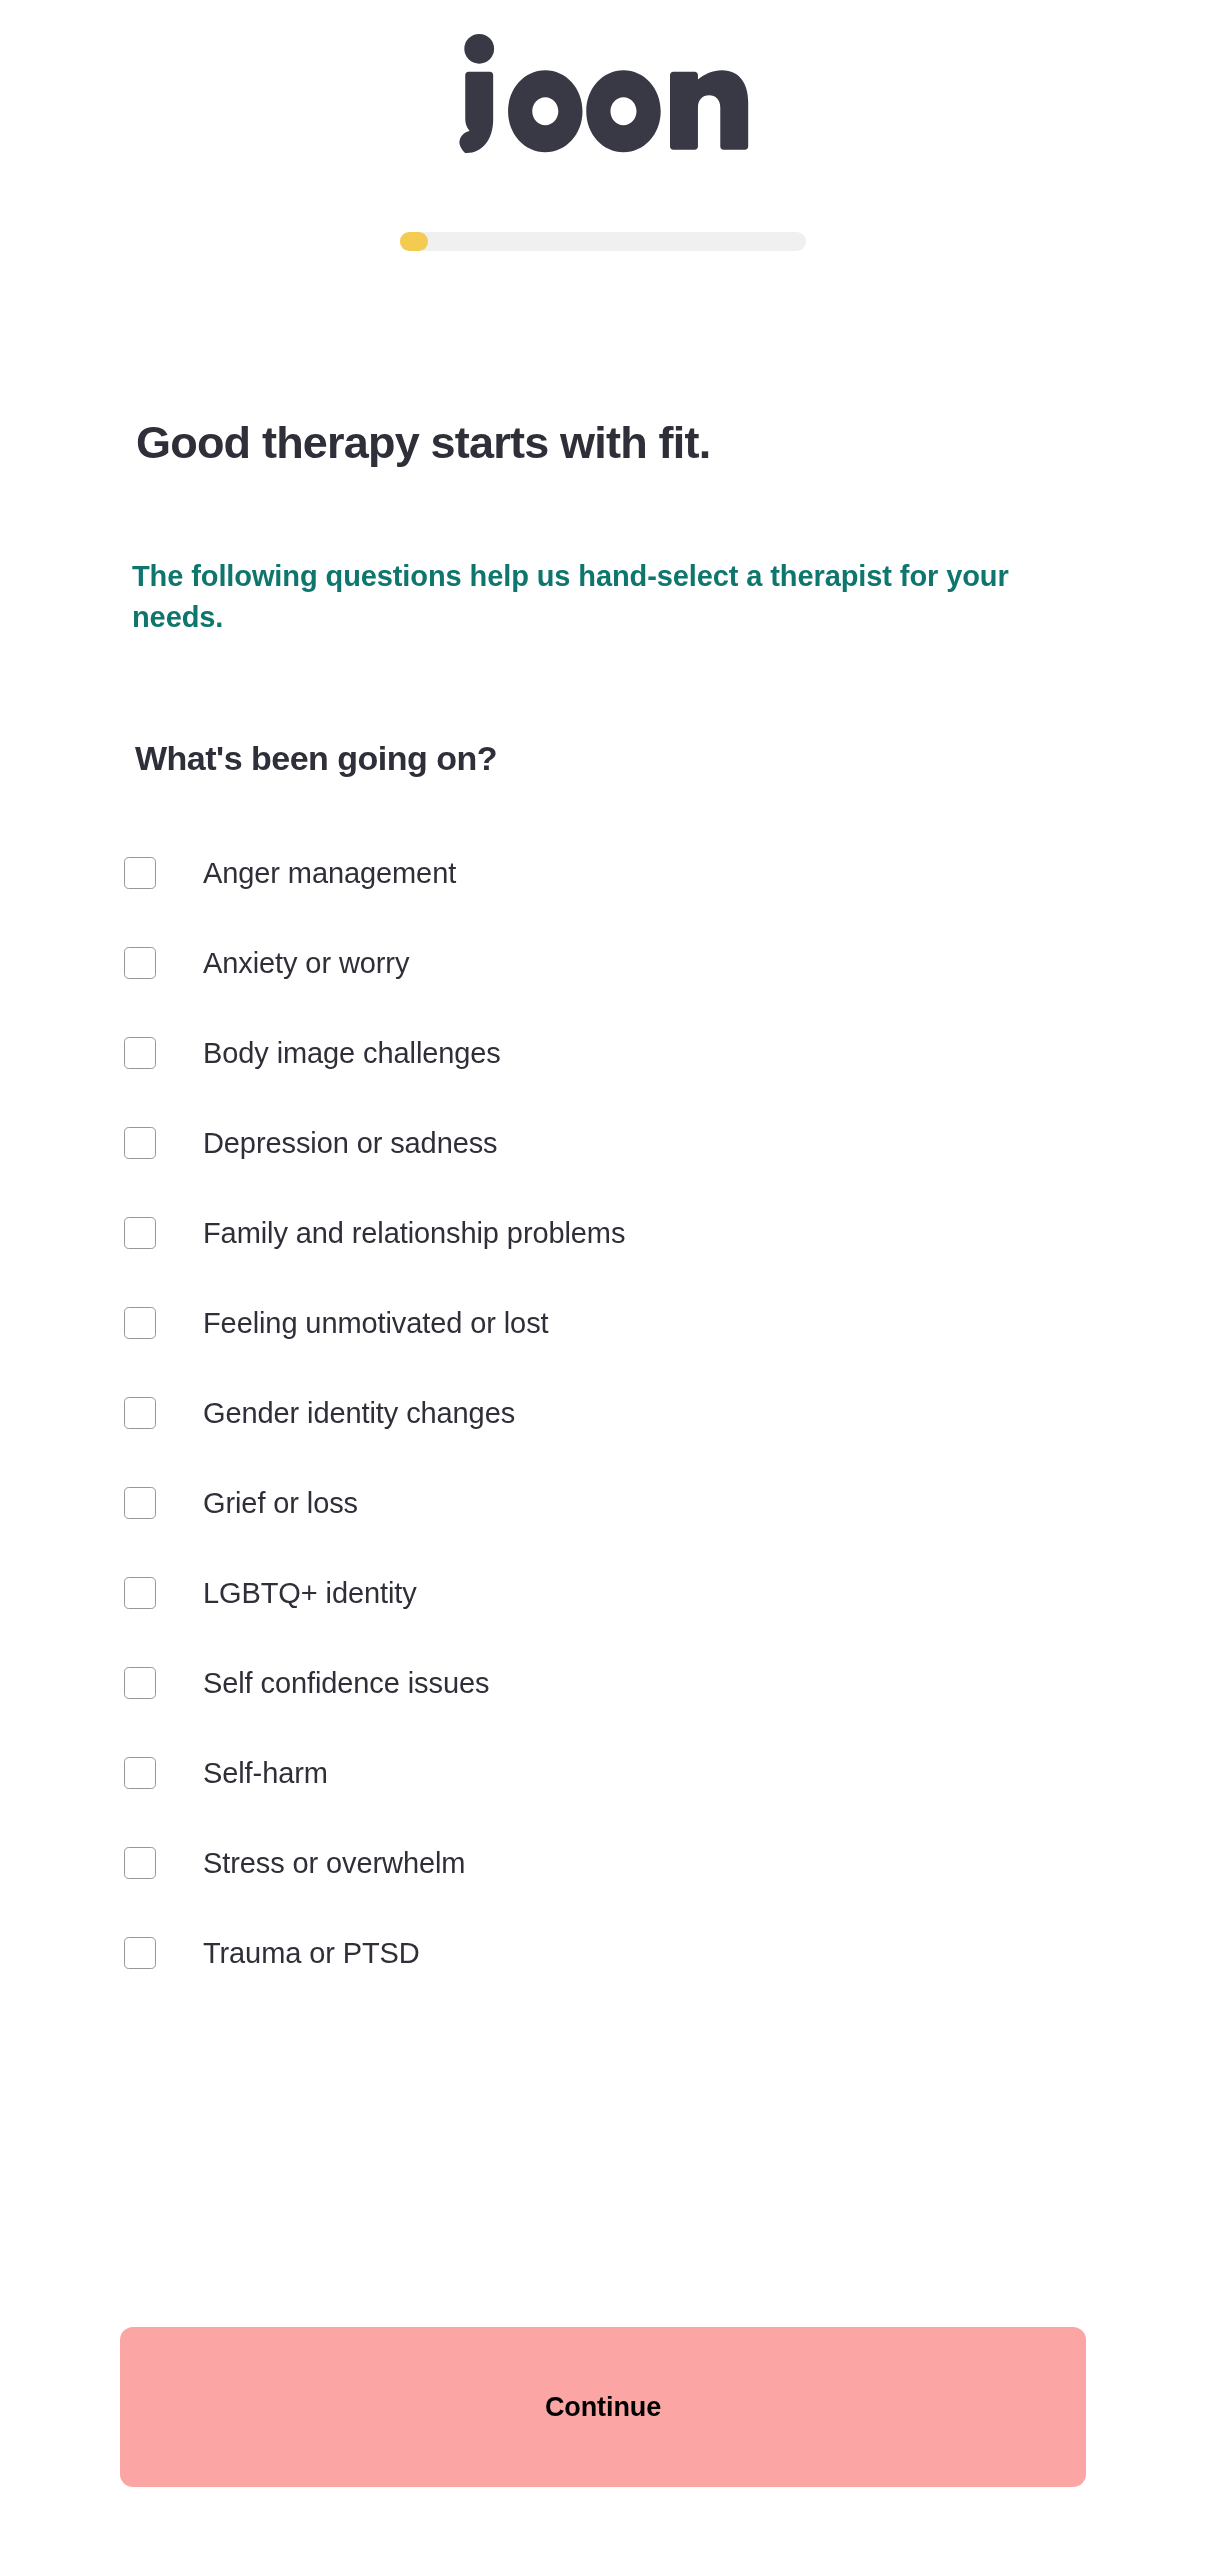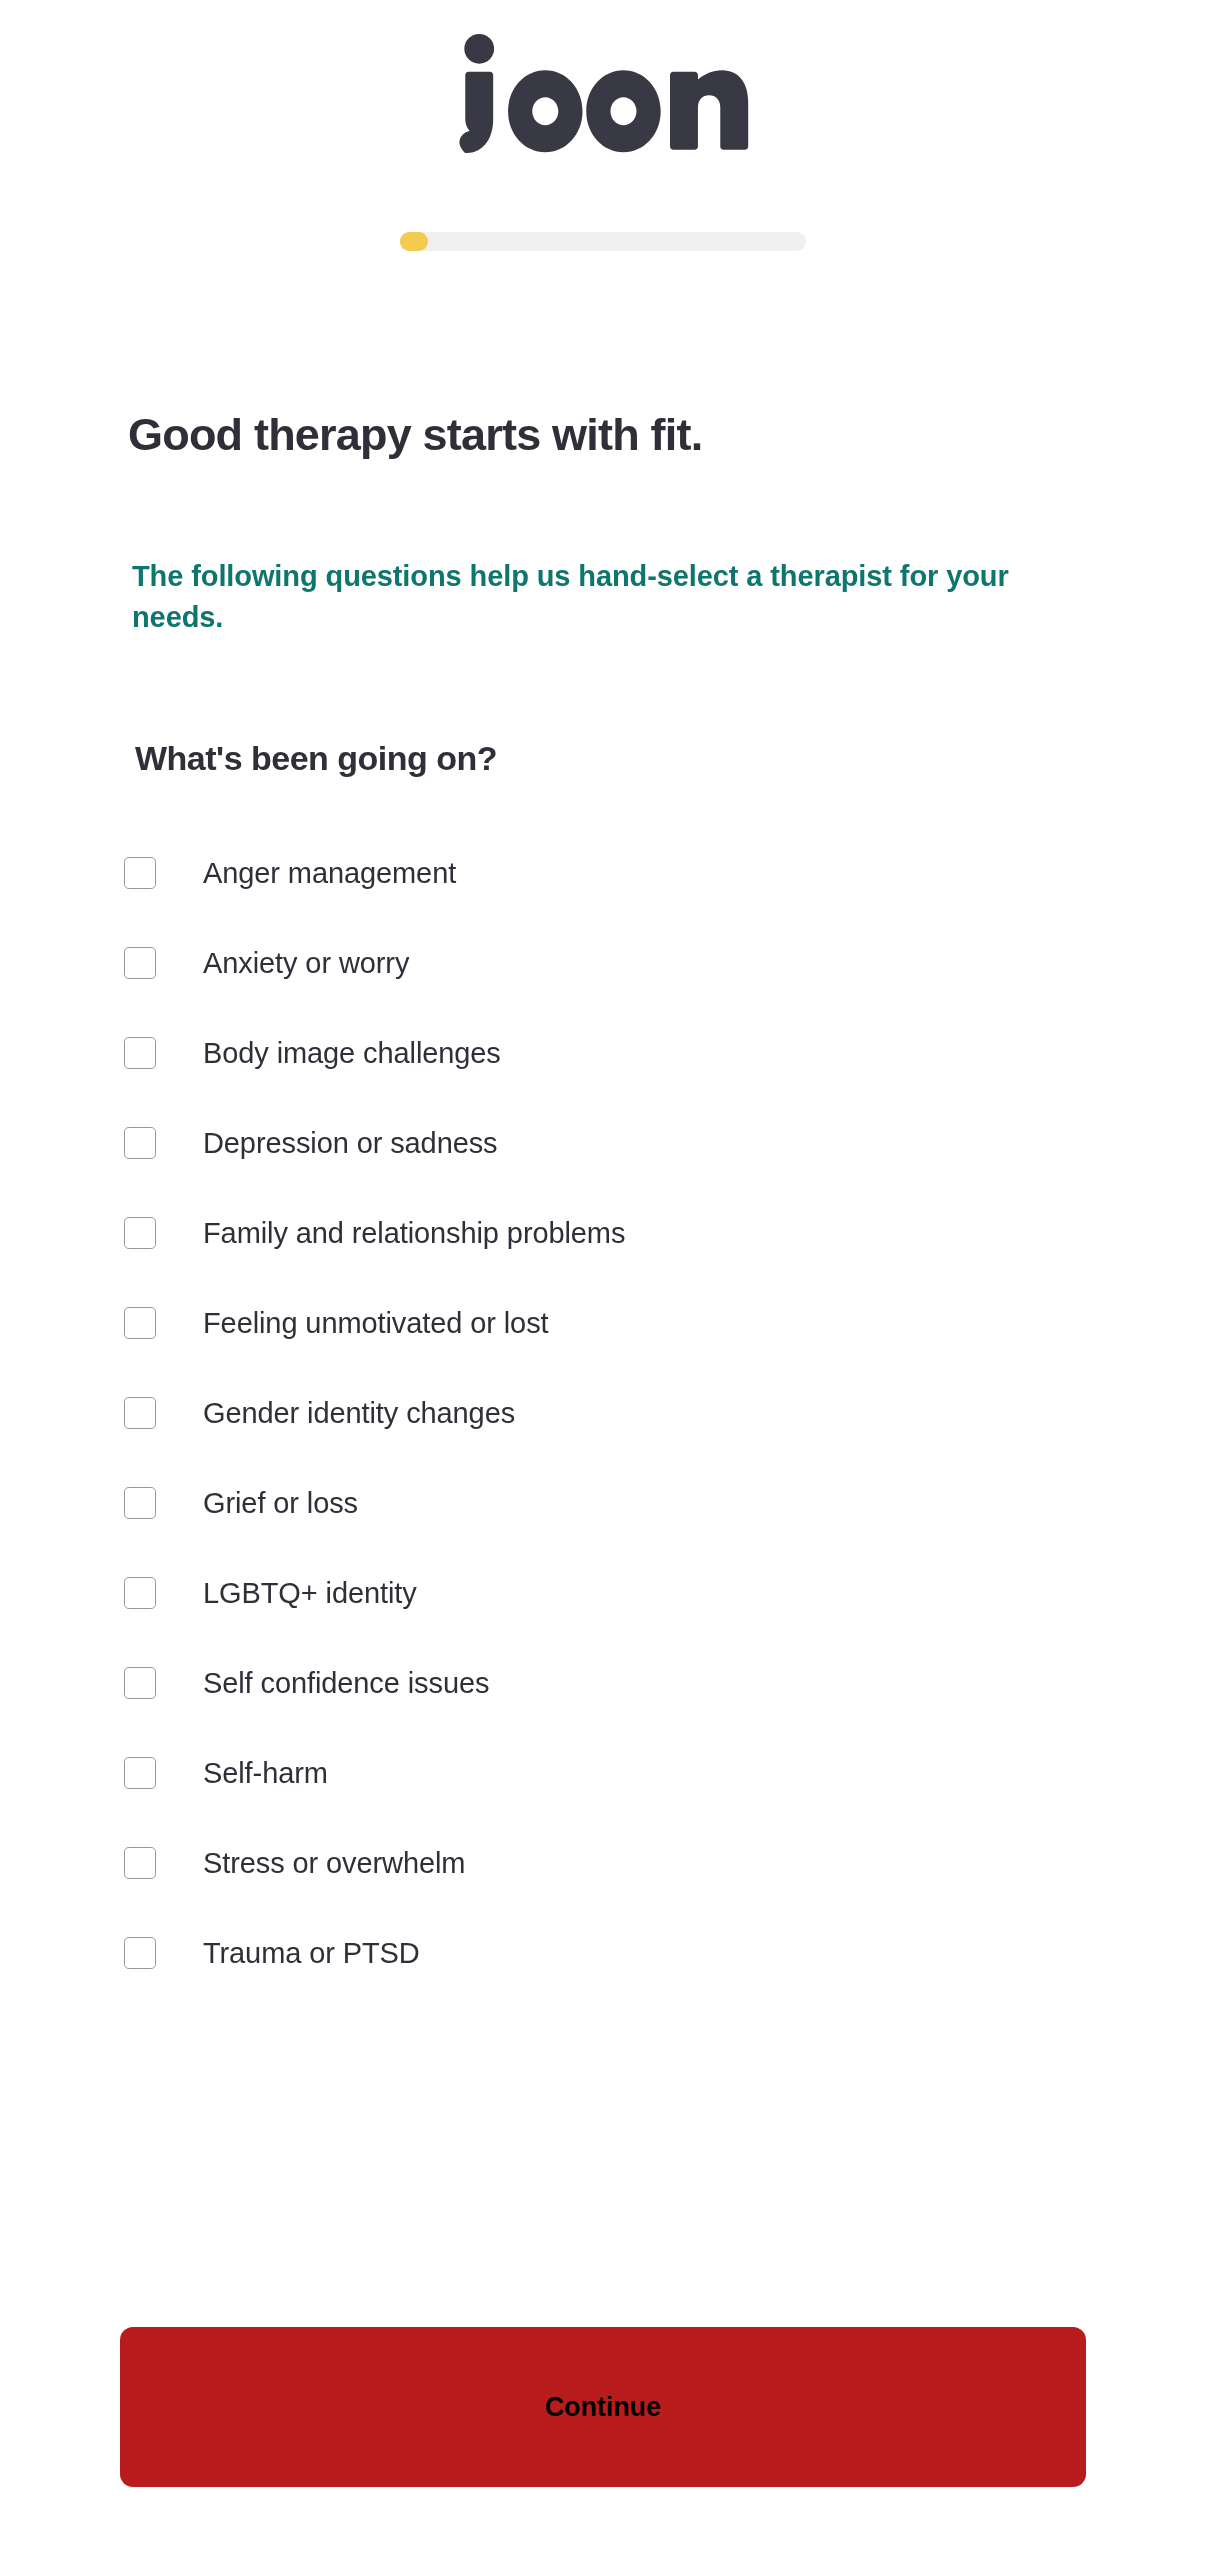--- a/index.html
+++ b/index.html
@@ -71,21 +71,21 @@
     top: 0;
     left: 124px;
     width: 962px;
   }
 
   .page-title {
     position: absolute;
     top: 404px;
     left: 0;
     width: 962px;
-    margin: 4px;
+    margin: 12px;
     font-size: 45px;
     font-weight: 700;
     letter-spacing: -0.8px;
     line-height: 1.18;
     color: #2e2f38;
     white-space: nowrap;
   }
 
   .page-subtitle {
     position: absolute;
@@ -148,21 +148,21 @@
     white-space: nowrap;
   }
 
   
   .continue-button {
     position: absolute;
     top: 2327px;
     left: 120px;
     width: 966px;
     height: 160px;
-    background: #b91c1c;
+    background: #fca5a5;
     border: none;
     border-radius: 13px;
     font-family: "Liberation Sans", sans-serif;
     font-size: 27px;
     font-weight: 700;
     letter-spacing: -0.1px;
     color: #000000;
     cursor: pointer;
     padding: 0;
   }

